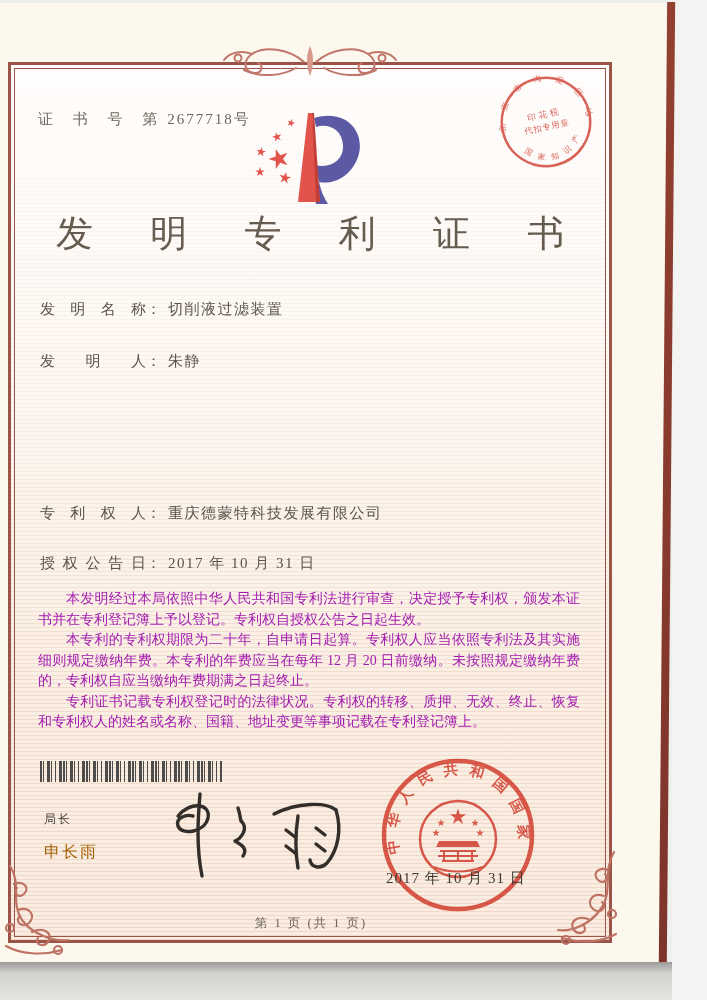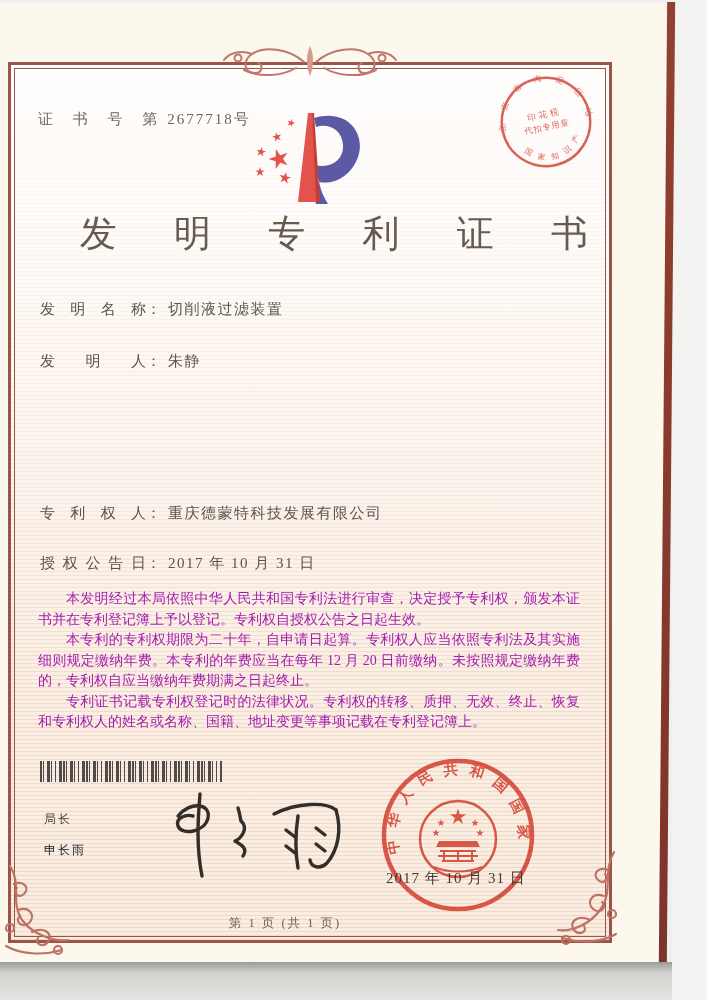--- a/index.html
+++ b/index.html
@@ -49,21 +49,21 @@
     position:absolute;left:38px;top:110px;
     font-size:15px;color:#6f665c;white-space:nowrap;
   }
   .cert-no .lbl{letter-spacing:8px;}
   .cert-no .num{letter-spacing:2px;margin-left:2px;}
 
   .logo{position:absolute;left:250px;top:110px;}
 
   .title{
     position:absolute;left:8px;top:209px;width:604px;
-    text-align:right;font-size:37px;color:#665b4f;
+    text-align:center;font-size:37px;color:#665b4f;
     letter-spacing:24px;text-indent:24px;font-weight:500;
     white-space:nowrap;
   }
 
   
   .row{position:absolute;left:40px;font-size:15px;color:#5a544c;white-space:nowrap;font-family:Liberation Serif, serif;}
   .row .lbl{
     display:inline-block;width:106px;
     text-align:justify;text-align-last:justify;
     vertical-align:bottom;
@@ -87,34 +87,34 @@
       #2a2a2a 0 2px,transparent 2px 3px,
       #2a2a2a 3px 4px,transparent 4px 7px,
       #2a2a2a 7px 10px,transparent 10px 11px,
       #2a2a2a 11px 12px,transparent 12px 15px,
       #2a2a2a 15px 16px,transparent 16px 19px,
       #2a2a2a 19px 22px,transparent 22px 23px);
   }
 
   
   .officer-title{position:absolute;left:44px;top:811px;font-size:12px;color:#46413b;letter-spacing:2px;}
-  .officer-name{position:absolute;left:44px;top:842px;font-size:12px;color:#0f172a;letter-spacing:2px;}
+  .officer-name{position:absolute;left:44px;top:842px;font-size:16px;color:#a16207;letter-spacing:2px;}
   .signature{position:absolute;left:148px;top:788px;}
 
   
   .main-seal{position:absolute;left:378px;top:755px;opacity:.88;mix-blend-mode:multiply;}
   .seal-date{
     position:absolute;left:386px;top:869px;font-size:15px;color:#3e3a34;
     letter-spacing:1px;white-space:nowrap;z-index:5;
   }
   .tax-stamp{position:absolute;left:498px;top:74px;opacity:.85;mix-blend-mode:multiply;transform:rotate(-12deg);}
 
   .footer{
     position:absolute;left:0;top:915px;width:570px;text-align:center;
-    font-size:12.5px;color:#6b635a;letter-spacing:2px;
+    font-size:12.5px;color:#6b635a;letter-spacing:2px;padding-left:26px;
   }
 
   svg text{font-family:"Liberation Serif","DejaVu Serif",serif;}
 </style>
 </head>
 <body>
 
 <div class="scene">
   <div class="paper"></div>
   <div class="right-strip"></div>

